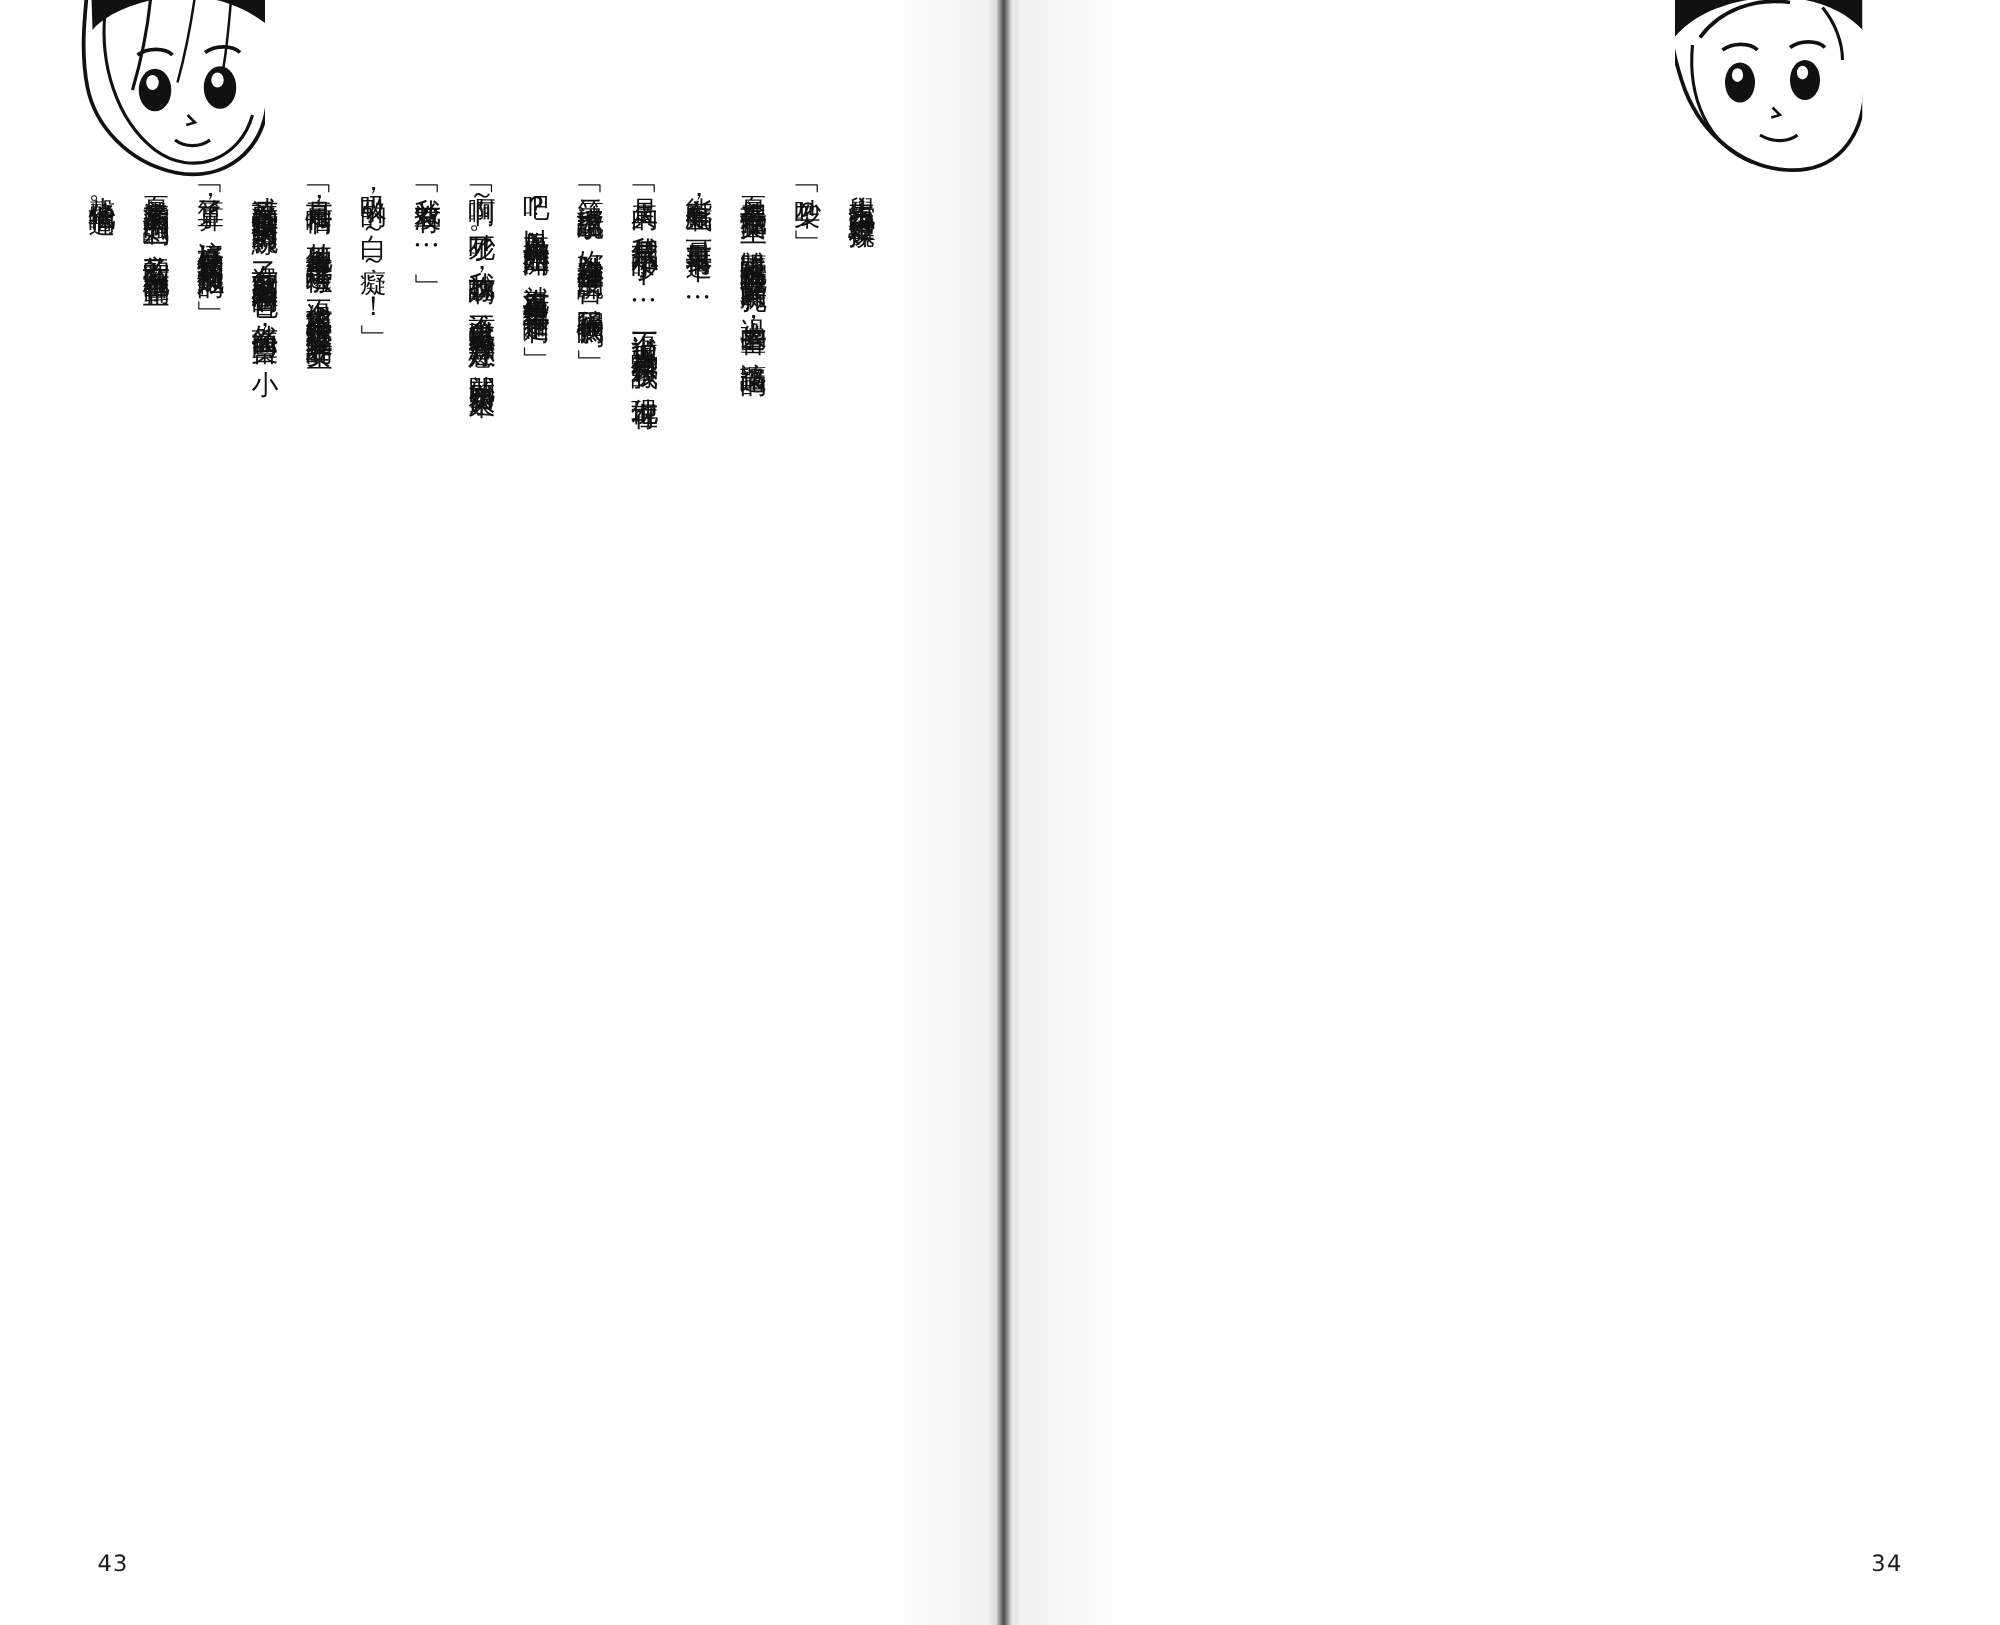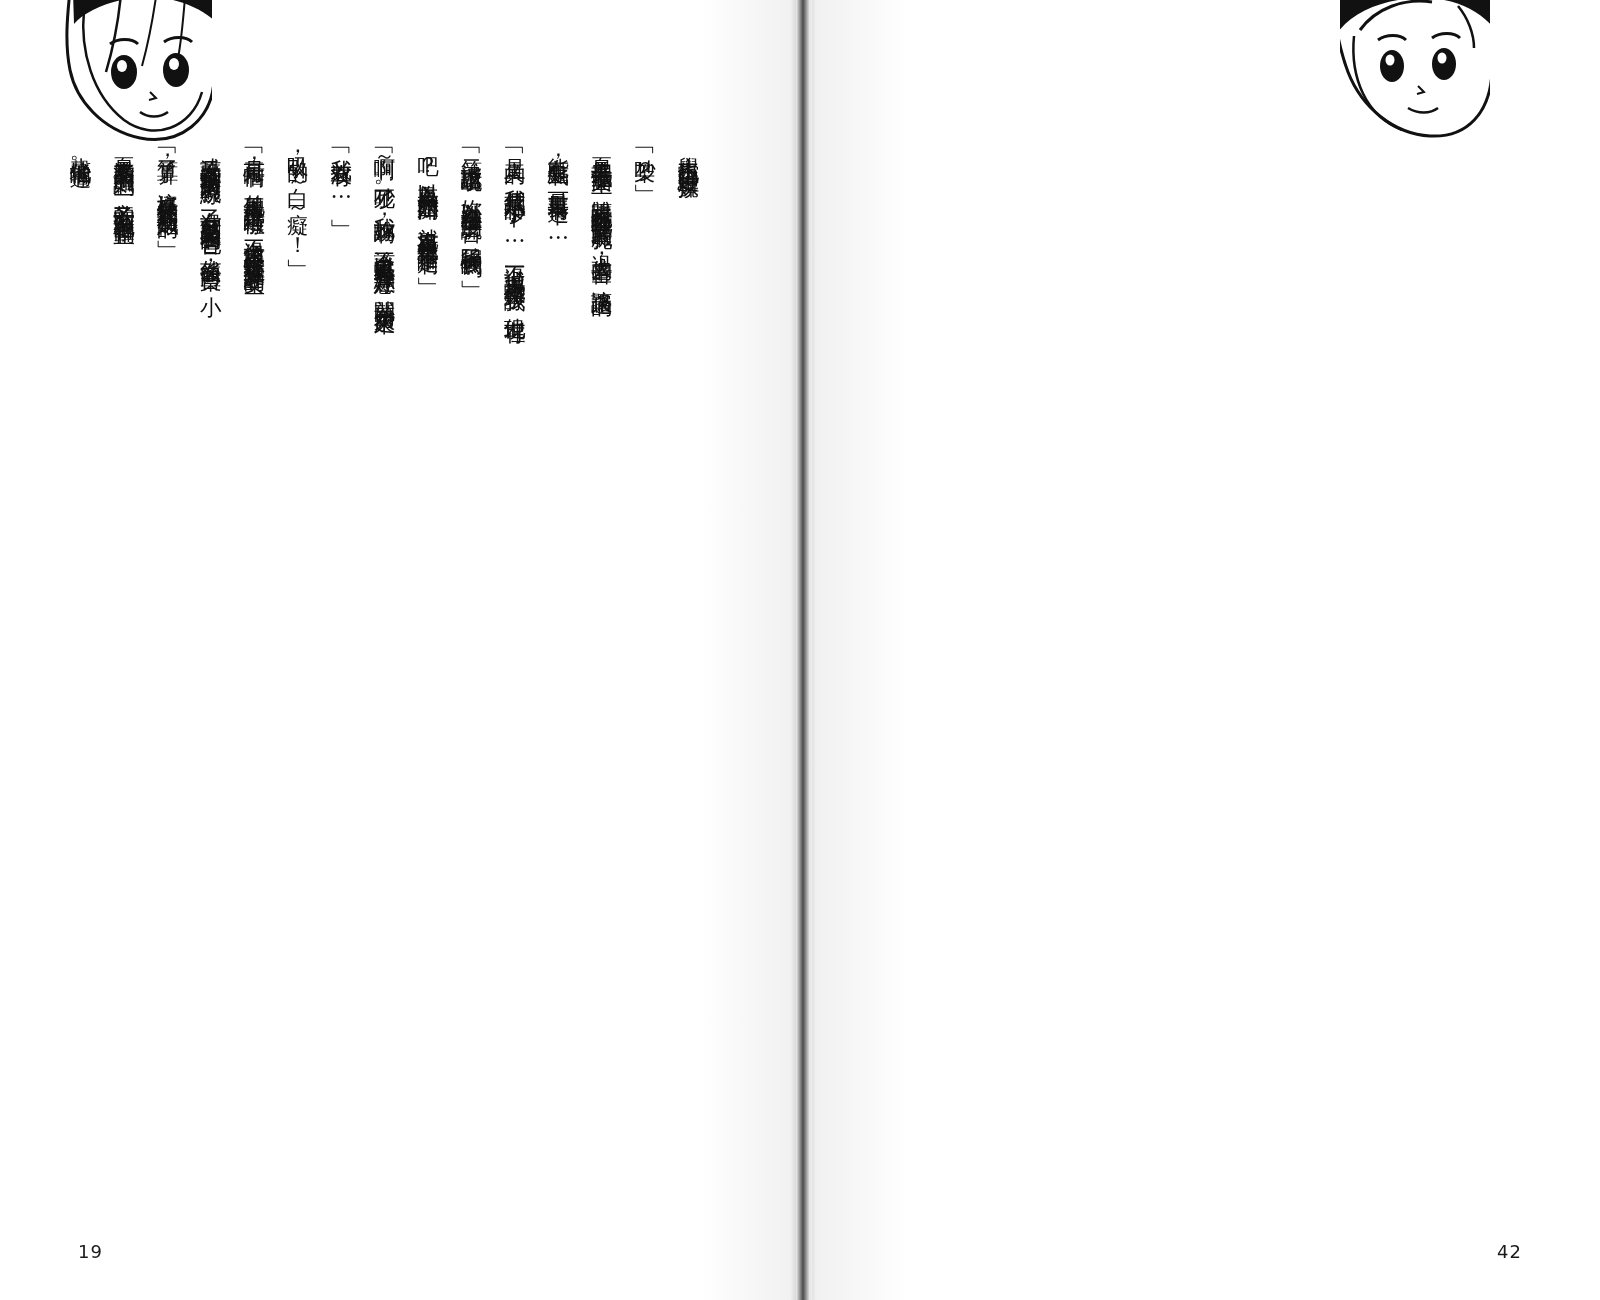--- a/index.html
+++ b/index.html
@@ -137,26 +137,26 @@
 吧？以為只要妳大小姐開口，就沒有男生拒絕得了是不是啊？」
 「啊啊～吵死了。我說妳啊，該不會以為男生有點注意妳，就開始自大起來了
 「我並沒有……」
 吸引的，白～癡～！」
 「真是可惜啊，其他男生或許是這樣啦，不過伊藤絕不會被妳這種愛算計的女生
 或許是在意周圍投射來的視線，乙女還刻意裝出溫和的音色。然後面向言葉，小
 「算了算了，這樣好像是我們在欺負她似的。」
 夏美満臉不屑的諷刺，一旁的乙女苦笑地出聲制止。
 小聲地低喃道。</div>
 
-    <div class="folio" id="folio-left">19</div>
+    <div class="folio" id="folio-left">43</div>
   </div>
 
   <div class="half right">
 
-    <div class="folio" id="folio-right">42</div>
+    <div class="folio" id="folio-right">34</div>
   </div>
 
   <div class="headart" id="headart-right">
     <svg width="150" height="150" viewBox="0 0 150 150" xmlns="http://www.w3.org/2000/svg">
       <path d="M-10 -40 C -10 -5, -4 40, 8 72 C 22 108, 54 134, 90 136 C 128 138, 150 112, 152 72 L 152 -40 Z" fill="#ffffff" stroke="#111" stroke-width="3"></path>
 
       <path d="M-10 -40 L152 -40 L152 26 C 136 8, 112 -2, 82 -2 C 48 -2, 14 10, -2 32 Z" fill="#111"></path>
       <path d="M20 30 C 36 8, 64 -2, 92 2" fill="none" stroke="#111" stroke-width="3"></path>
       <path d="M118 6 C 128 18, 134 34, 134 48" fill="none" stroke="#111" stroke-width="2.5"></path>
 

